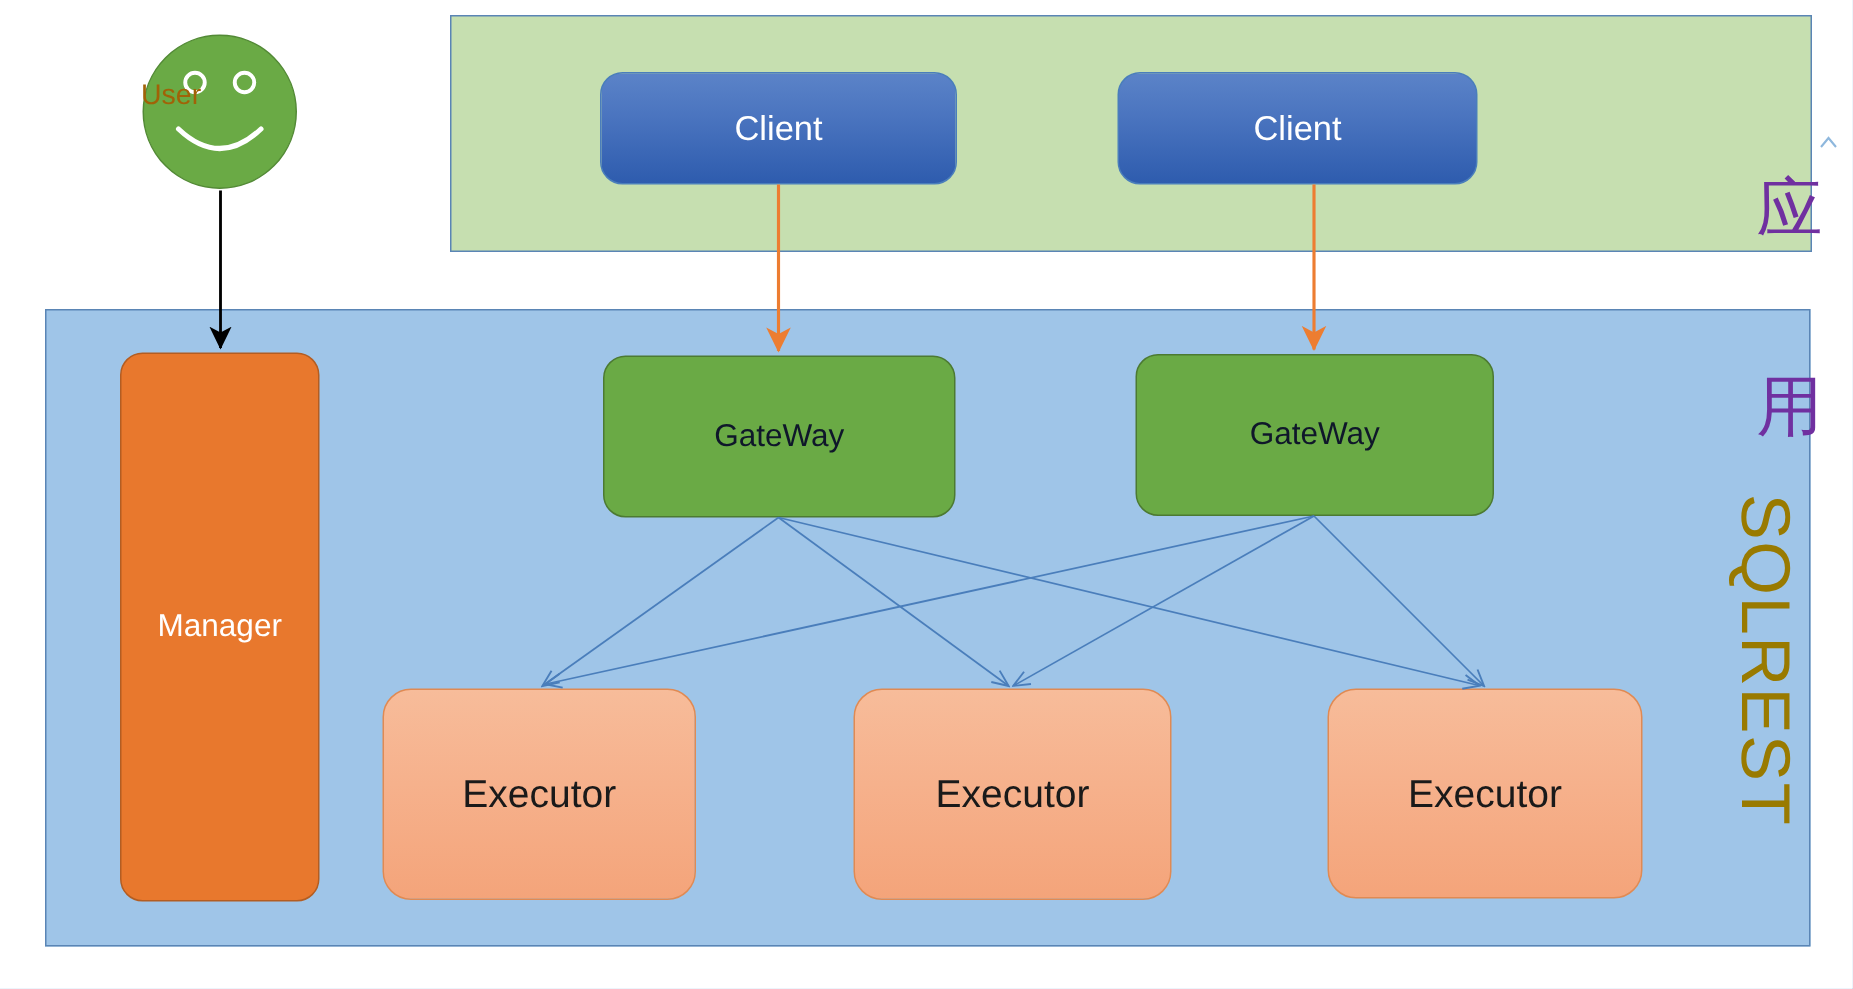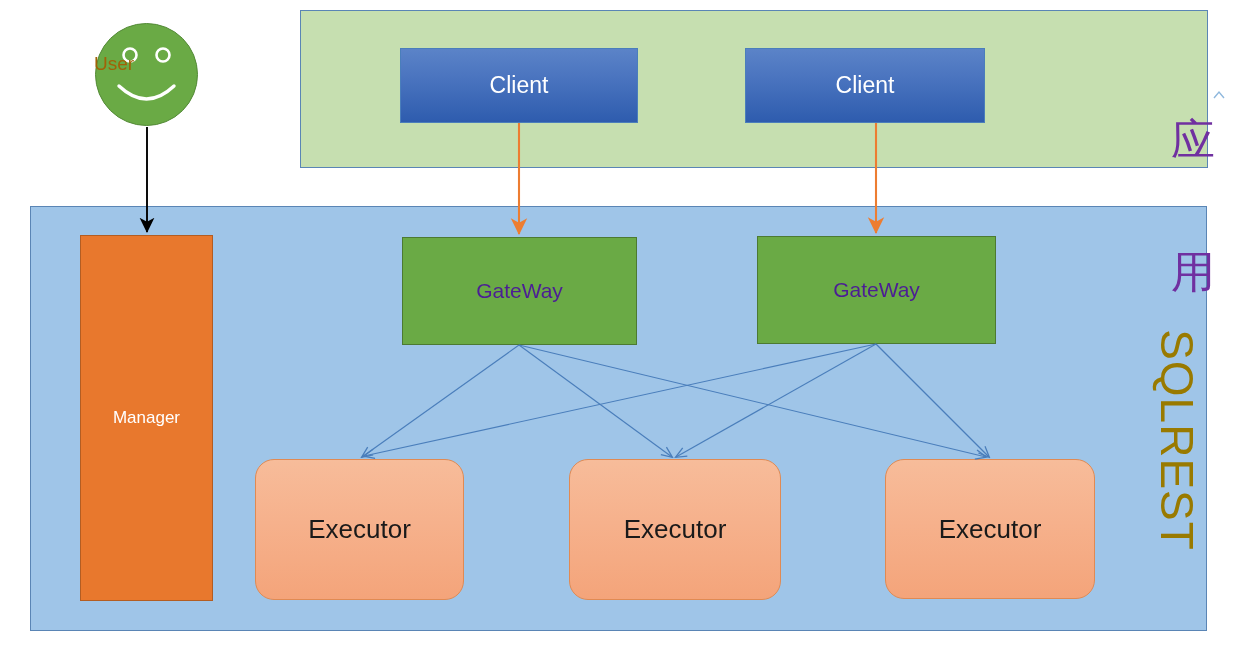--- a/index.html
+++ b/index.html
@@ -75,33 +75,34 @@
     font-size: 20px;
     line-height: 18px;
   }
   .box {
     position: absolute;
     box-sizing: border-box;
     display: flex;
     align-items: center;
     justify-content: center;
     text-align: center;
+    border-radius: 15px;
   }
   .client-box {
     background: linear-gradient(to bottom, #5b83c8 0%, #4a74bf 40%, #2e5cae 100%);
     border: 1.2px solid #4a7ebb;
     color: #ffffff;
     font-size: 23px;
   }
   #client-1 { left: 400px; top: 48px; width: 238px; height: 75px; }
   #client-2 { left: 745px; top: 48px; width: 240px; height: 75px; }
   .gateway-box {
     background: #6aaa45;
     border: 1.3px solid #4c7a32;
-    color: #4c1d95;
+    color: #0f172a;
     font-size: 21px;
   }
   #gateway-1 { left: 402px; top: 237px; width: 235px; height: 108px; }
   #gateway-2 { left: 757px; top: 236px; width: 239px; height: 108px; }
   .executor-box {
     background: linear-gradient(to bottom, #f7bc9a 0%, #f6b18c 45%, #f4a47a 100%);
     border: 1.3px solid #e08a53;
     border-radius: 19px;
     color: #1a1a1a;
     font-size: 26px;
@@ -110,21 +111,21 @@
   #executor-2 { left: 569px; top: 459px; width: 212px; height: 141px; }
   #executor-3 { left: 885px; top: 459px; width: 210px; height: 140px; }
   #manager-box {
     left: 80px;
     top: 235px;
     width: 133px;
     height: 366px;
     background: #e8782d;
     border: 1.2px solid #b35d22;
     color: #ffffff;
-    font-size: 17px;
+    font-size: 21px;
     text-align: center;
   }
   #user-avatar {
     position: absolute;
     left: 94px;
     top: 22px;
     width: 105px;
     height: 105px;
   }
   #user-label {

